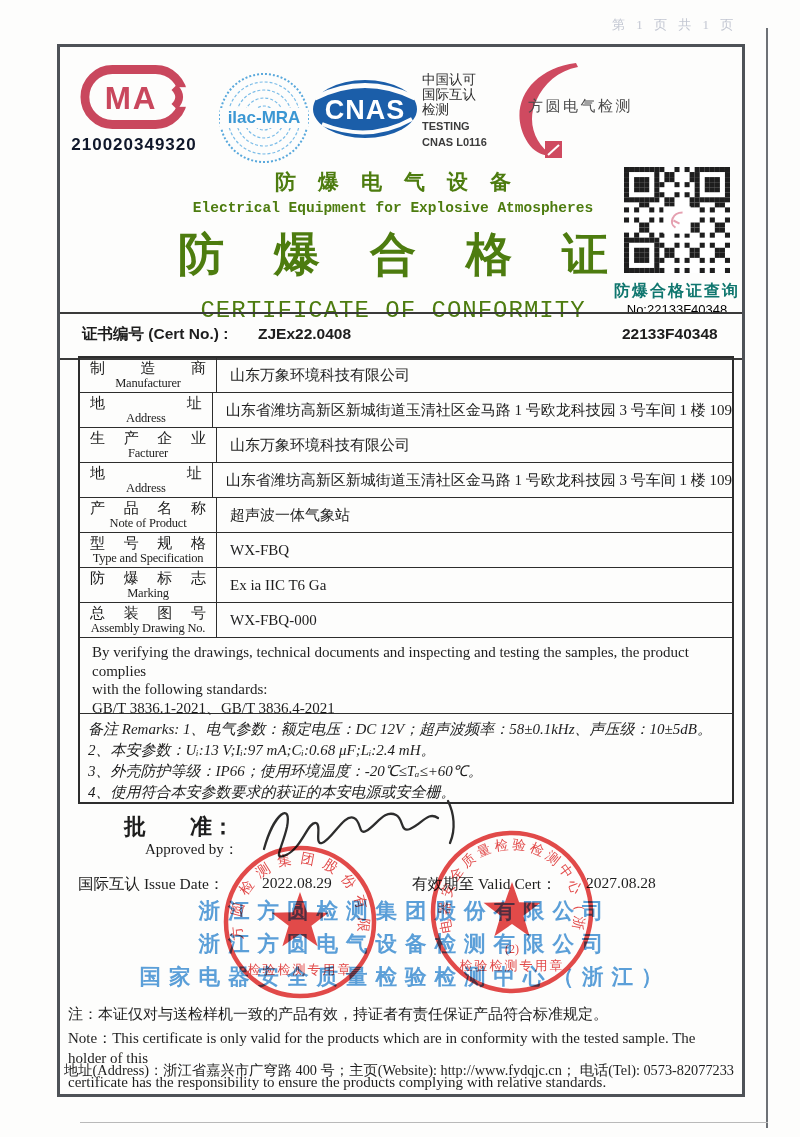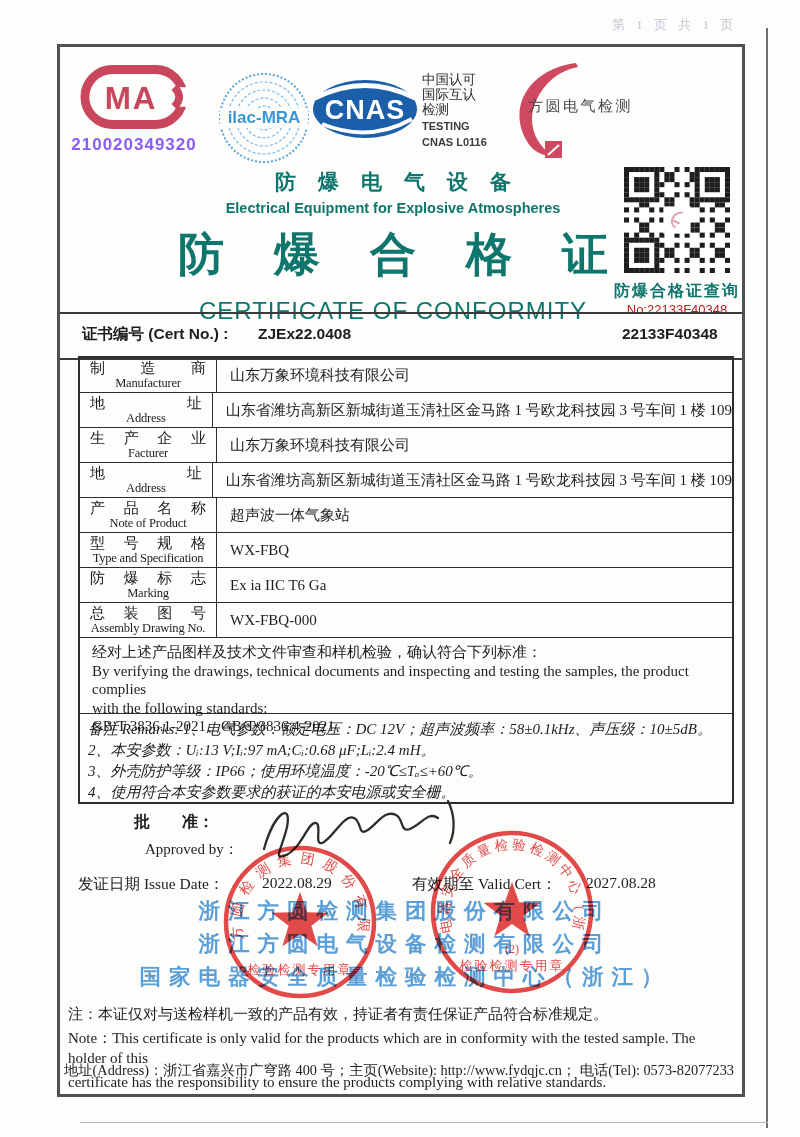--- a/index.html
+++ b/index.html
@@ -5,42 +5,42 @@
   html,body{margin:0;padding:0;background:#e9e9e9;}
   .page{position:relative;width:800px;height:1137px;background:#fdfdfc;overflow:hidden;
         font-family:"Liberation Serif",serif;color:#1d1d1d;}
   .page-head{position:absolute;left:612px;top:16px;font-size:13px;letter-spacing:4px;color:#c3c7d2;}
   .frame{position:absolute;left:57px;top:44px;width:682px;height:1047px;border:3px solid #4e5257;}
   .scan-right{position:absolute;left:766px;top:28px;width:2px;height:1100px;background:#6d7176;}
   .scan-bottom{position:absolute;left:80px;top:1122px;width:688px;height:1px;background:#b9b9b9;}
 
   
   .cma{position:absolute;left:20px;top:17px;}
-  .cma-num{position:absolute;left:8px;top:88px;width:132px;text-align:center;color:#8b5cf6;
+  .cma-num{position:absolute;left:8px;top:88px;width:132px;text-align:center;color:#0f172a;
            font-family:"Liberation Sans",sans-serif;font-weight:bold;font-size:17px;letter-spacing:1px;}
   .ilac{position:absolute;left:158px;top:25px;}
   .cnas{position:absolute;left:252px;top:32px;}
   .cnas-text{position:absolute;left:362px;top:25px;font-family:"Liberation Sans",sans-serif;}
   .cnas-text .cn{font-size:13.5px;line-height:15px;color:#2b2b2b;}
   .cnas-text .en{font-size:11px;line-height:13px;font-weight:bold;color:#3c3c3c;margin-top:3px;}
   .fy-logo{position:absolute;left:430px;top:12px;}
   .fy-text{position:absolute;left:468px;top:50px;font-size:15px;letter-spacing:2.5px;color:#4a4a4a;}
 
   
-  .title{position:absolute;left:0;top:121px;width:682px;text-align:center;color:#0f766e;
-         font-family:Liberation Sans, sans-serif;padding-right:16px;box-sizing:border-box;}
+  .title{position:absolute;left:0;top:121px;width:682px;text-align:center;color:#4d7c0f;
+         font-family:Liberation Mono, monospace;padding-right:16px;box-sizing:border-box;}
   .t1{font-size:21px;font-weight:bold;letter-spacing:22px;padding-left:22px;}
   .t2{font-size:14.5px;font-weight:bold;margin-top:4px;}
   .t3{font-size:46px;font-weight:bold;letter-spacing:50px;padding-left:50px;margin-top:8px;white-space:nowrap;}
   .t4{font-size:24px;margin-top:11px;letter-spacing:1px;}
 
   
   .qr-block{position:absolute;left:552px;top:120px;width:130px;text-align:center;}
   .qr-caption{font-size:16px;font-weight:bold;letter-spacing:2px;margin-top:4px;color:#0f766e;}
-  .qr-number{font-size:13px;color:#b91c1c;font-family:"Liberation Sans",sans-serif;}
+  .qr-number{font-size:13px;color:#000000;font-family:"Liberation Sans",sans-serif;}
 
   
   .cert-band{position:absolute;left:0;top:265px;width:682px;height:44px;
              border-top:2px solid #3a3a3a;border-bottom:2px solid #3a3a3a;
              font-family:"Liberation Sans",sans-serif;font-size:15.5px;font-weight:600;}
   .cert-band span{position:absolute;line-height:40px;white-space:nowrap;}
   .cb-cl{left:22px;} .cb-cv{left:198px;} .cb-rl{left:358px;} .cb-rv{left:562px;}
 
   
   .cert-table{position:absolute;left:18px;top:309px;width:656px;border:2px solid #2d2d2d;box-sizing:border-box;}
@@ -49,21 +49,21 @@
            flex-direction:column;justify-content:center;padding:0 10px;}
   .t-label .cn{font-size:15px;line-height:16px;text-align:justify;text-align-last:justify;}
   .t-label .en{font-size:12.5px;line-height:14px;text-align:center;white-space:nowrap;margin:0 -9px;letter-spacing:-0.2px;}
   .t-value{flex:1;display:flex;align-items:center;padding-left:13px;font-size:15px;white-space:nowrap;}
   .t-block{border-bottom:1.5px solid #2d2d2d;box-sizing:border-box;padding:5px 12px;}
   .std{height:76px;}  .std p{margin:0;font-size:15px;line-height:18.5px;}
   .rmk{height:88px;border-bottom:none;padding:5px 8px;}
   .rmk p{margin:0;font-size:15px;line-height:21px;font-style:italic;}
 
   
-  .appr-cn{position:absolute;left:74px;top:765px;font-size:16px;font-weight:bold;font-family:"Liberation Sans",sans-serif;}
+  .appr-cn{position:absolute;left:64px;top:765px;font-size:22px;font-weight:bold;font-family:"Liberation Sans",sans-serif;}
   .appr-en{position:absolute;left:85px;top:793px;font-size:15px;}
   .signature{position:absolute;left:192px;top:738px;}
   .dates{position:absolute;left:0;top:827px;width:682px;font-size:15.5px;}
   .dates span{position:absolute;white-space:nowrap;}
   .d-il{left:18px;} .d-iv{left:182px;margin-left:20px;} .d-vl{left:352px;} .d-vv{left:526px;}
 
   
   .issuers{position:absolute;left:0;top:848px;width:682px;text-align:center;color:#5b9fd8;
            font-family:"Liberation Sans",sans-serif;font-weight:bold;font-size:21.5px;}
   .issuers div{line-height:33px;letter-spacing:8px;padding-left:8px;white-space:nowrap;}
@@ -396,21 +396,20 @@
       </div>
       <div class="t-row">
         <div class="t-label">
             <span class="cn">总装图号</span>
             <span class="en">Assembly Drawing No.</span>
           </div>
         <div class="t-value">WX-FBQ-000</div>
       </div>
 
       <div class="t-block std">
-        <p>经对上述产品图样及技术文件审查和样机检验，确认符合下列标准：</p>
         <p>By verifying the drawings, technical documents and inspecting and testing the samples, the product complies</p>
         <p>with the following standards:</p>
         <p>GB/T 3836.1-2021、GB/T 3836.4-2021</p>
       </div>
 
       <div class="t-block rmk">
         <p>备注 Remarks: 1、电气参数：额定电压：DC 12V；超声波频率：58±0.1kHz、声压级：10±5dB。</p>
         <p>2、本安参数：Uᵢ:13 V;Iᵢ:97 mA;Cᵢ:0.68 μF;Lᵢ:2.4 mH。</p>
         <p>3、外壳防护等级：IP66；使用环境温度：-20℃≤Tₐ≤+60℃。</p>
         <p>4、使用符合本安参数要求的获证的本安电源或安全栅。</p>
@@ -418,21 +417,21 @@
     </div>
 
     <div class="appr-cn">批　　准：</div>
     <div class="appr-en">Approved by：</div>
     <svg class="signature" width="230" height="78" viewBox="0 0 230 78">
       <path d="M12,64 C22,28 40,16 35,42 C30,64 20,76 34,70 C50,63 56,36 64,38 C70,40 62,60 70,58 C80,55 92,28 102,33 C110,37 106,50 114,46 C124,41 132,24 144,30 C152,34 148,48 158,44 C170,39 176,26 186,33" fill="none" stroke="#2d2d2d" stroke-width="2.3" stroke-linecap="round"></path>
       <path d="M196,16 C202,28 204,44 198,58" fill="none" stroke="#2d2d2d" stroke-width="2.3" stroke-linecap="round"></path>
     </svg>
 
     <div class="dates">
-      <span class="d-il">发证日期 Issue Date：</span>
+      <span class="d-il">国际互认 Issue Date：</span>
       <span class="d-iv">2022.08.29</span>
       <span class="d-vl">有效期至 Valid Cert：</span>
       <span class="d-vv">2027.08.28</span>
     </div>
 
     <div class="issuers">
       <div>浙江方圆检测集团股份有限公司</div>
       <div>浙江方圆电气设备检测有限公司</div>
       <div>国家电器安全质量检验检测中心（浙江）</div>
     </div>

